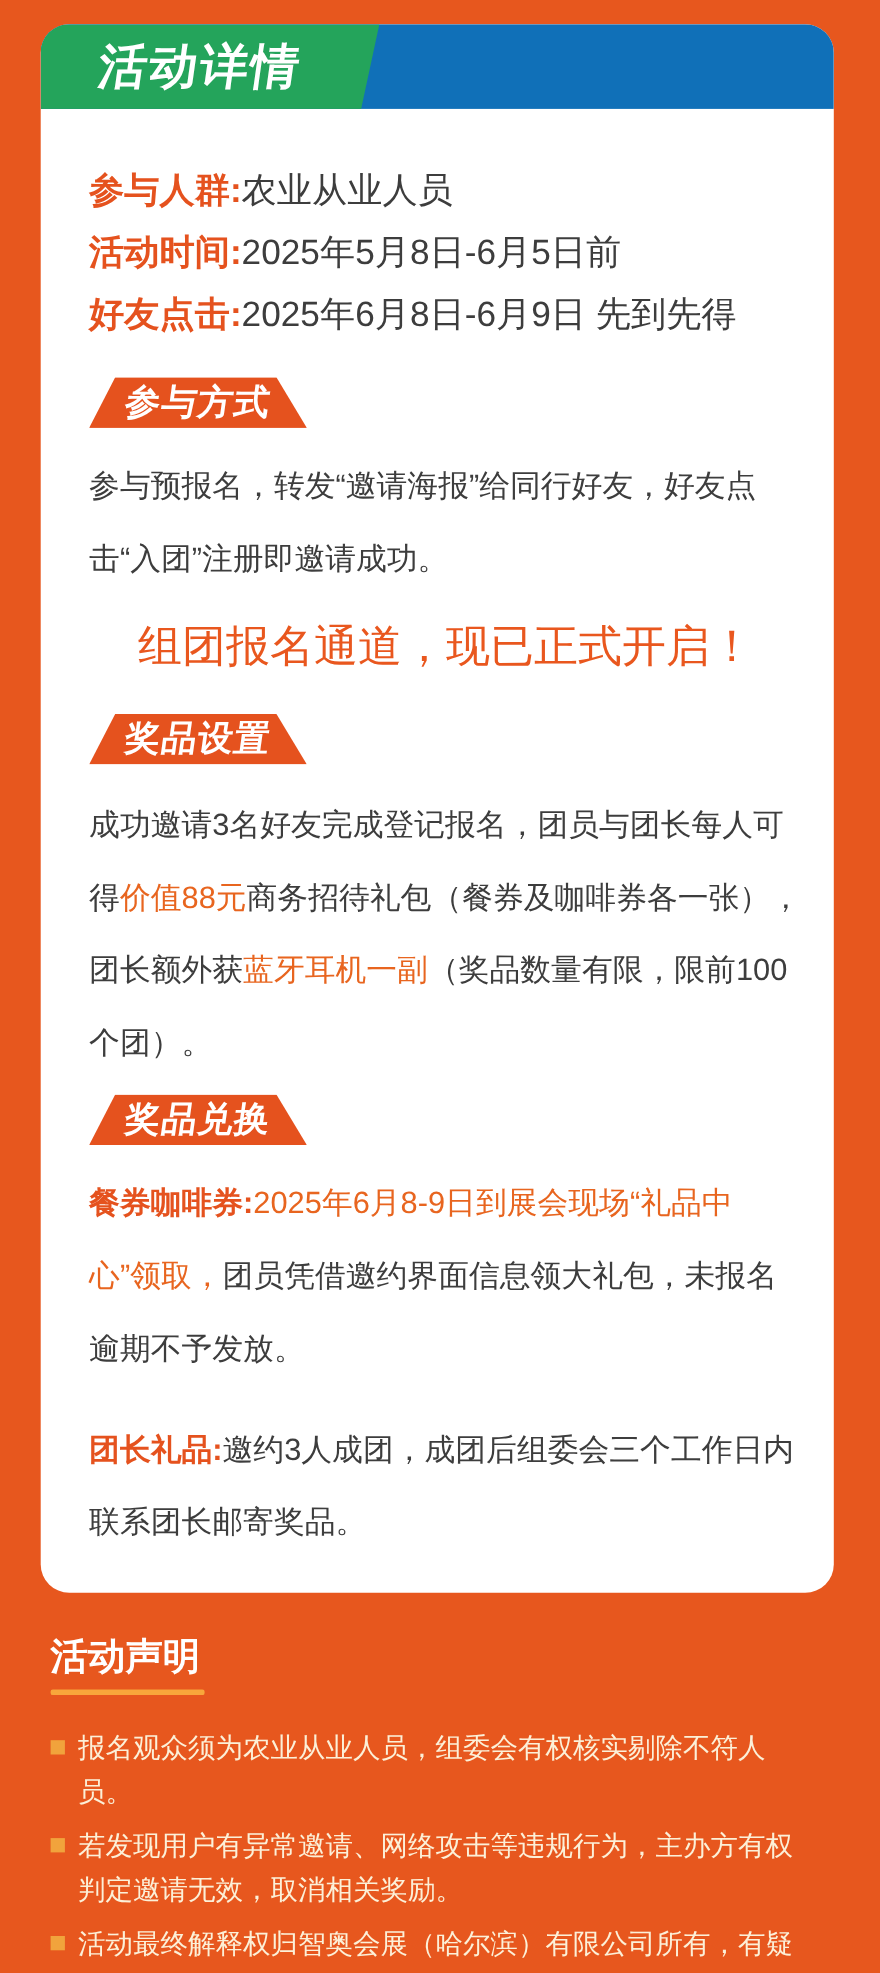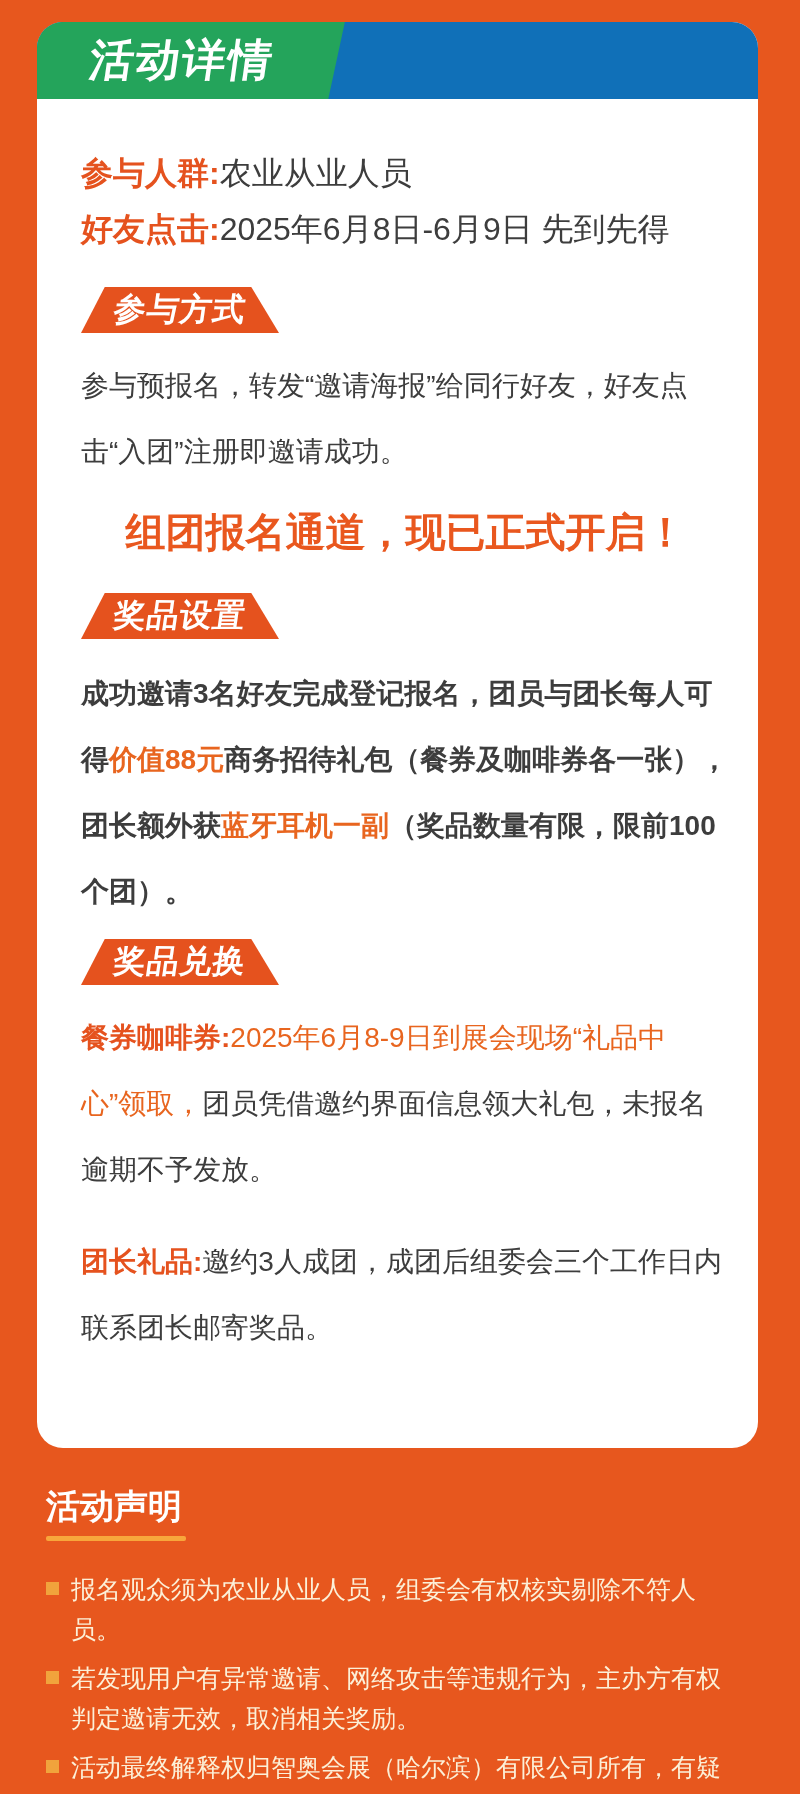--- a/index.html
+++ b/index.html
@@ -42,28 +42,28 @@
     display: flex; align-items: center; justify-content: center;
   }
   .badge-text {
     color: #FFFFFF; font-size: 32px; font-weight: bold;
     transform: skewX(-8deg); letter-spacing: 1px;
   }
   .body-text { font-size: 28px; line-height: 66px; color: #3D3D3D; }
   .hl { color: #E8651F; }
   .headline {
     margin-top: 20px;
-    font-size: 40px; line-height: 54px; font-weight: bold;
+    font-size: 40px; line-height: 54px; font-weight: normal;
     color: #E9571E; text-align: center;
     white-space: nowrap;
   }
   .badge.b1 { margin-top: 30px; }
   .p1 { margin-top: 20px; }
   .badge.b2 { margin-top: 34px; }
-  .p2 { margin-top: 22px; font-weight: bold; }
+  .p2 { margin-top: 22px; }
   .badge.b3 { margin-top: 14px; }
   .p3 { margin-top: 20px; }
   .p4 { margin-top: 26px; }
   .statement {
     position: absolute; left: 46px; top: 1486px; width: 700px;
   }
   .statement-title { color: #ffffff; font-size: 34px; font-weight: bold; line-height: 40px; }
   .statement-underline { width: 140px; height: 5px; background: #F8A63B; margin-top: 10px; border-radius: 2px; }
   .statement-list { margin-top: 28px; width: 690px; }
   .statement-item { display: flex; align-items: flex-start; margin-bottom: 9px; }
@@ -85,20 +85,23 @@
     <div class="card-header">
       <div class="header-green"></div>
       <div class="header-title">活动详情</div>
     </div>
 
     <div class="card-body">
 
       <div class="info-rows">
         <div class="info-row">
           <span class="lbl">参与人群:</span><span class="val">农业从业人员</span>
+        </div>
+        <div class="info-row">
+          <span class="lbl">活动时间:</span><span class="val">2025年5月8日-6月5日前</span>
         </div>
         <div class="info-row">
           <span class="lbl">好友点击:</span><span class="val">2025年6月8日-6月9日 先到先得</span>
         </div>
       </div>
 
       <div class="badge b1">
         <span class="badge-text">参与方式</span>
       </div>
 

